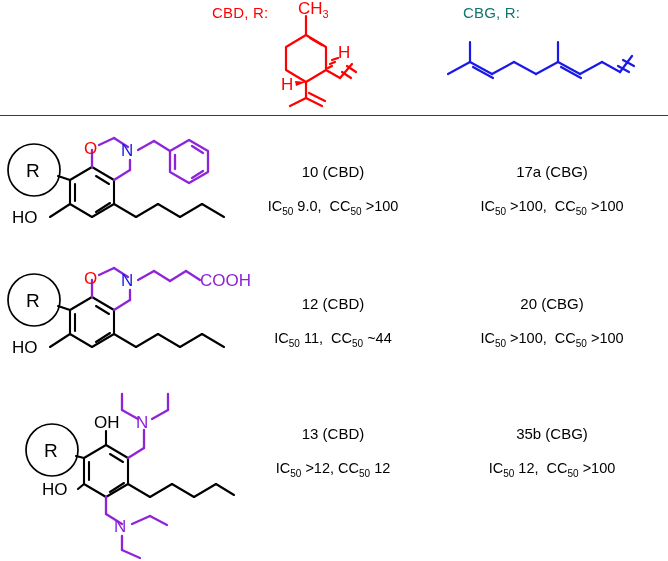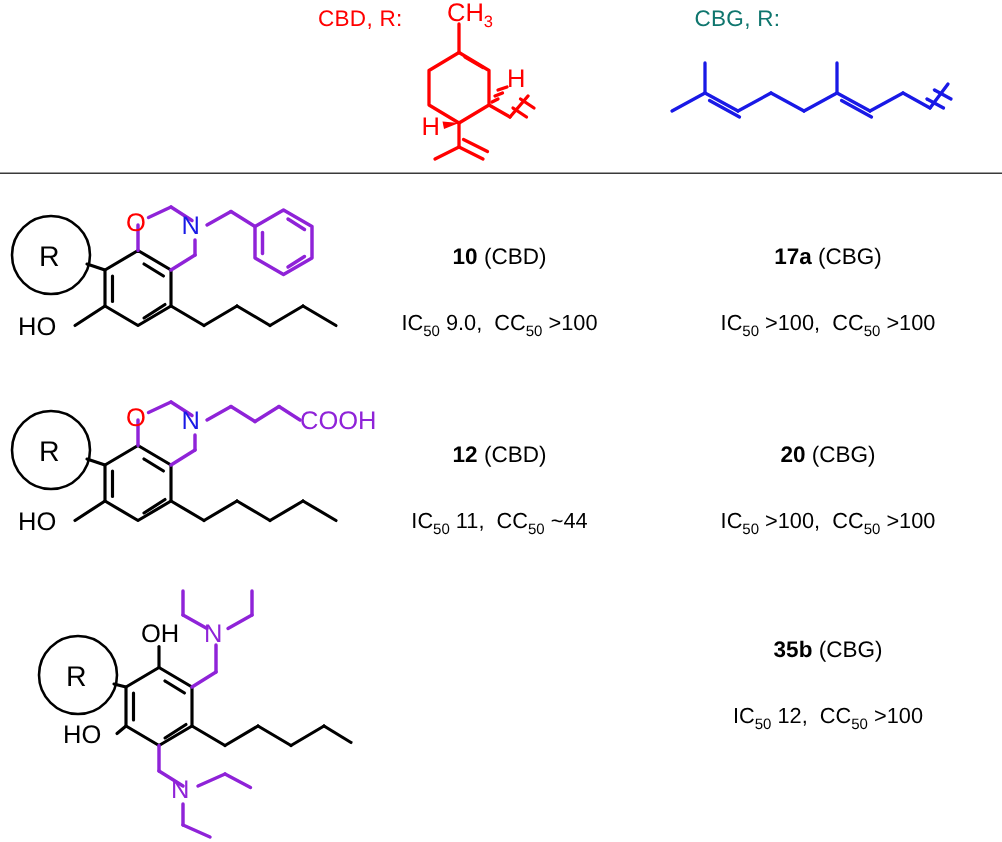--- a/index.html
+++ b/index.html
@@ -7,22 +7,22 @@
        font-family:"Liberation Sans",sans-serif;color:#000;
        position:relative;overflow:hidden;}
   .page{position:relative;width:556px;height:561px;}
   .hdr-label{position:absolute;font-size:15px;letter-spacing:.2px;}
   .cbd-label{color:#ff0000;left:212px;top:4px;}
   .cbg-label{color:#0f766e;left:463px;top:4px;}
   .rule{position:absolute;left:0;top:115px;width:668px;height:1px;background:#3a3a3a;}
   .struct{position:absolute;}
   .datacell{position:absolute;text-align:center;}
   .cmpd{font-size:15px;white-space:nowrap;}
-  .cmpd b{font-weight:bold;}
-  .vals{font-size:14.5px;white-space:nowrap;margin-top:28px;}
+  .cmpd b{font-weight:normal;}
+  .vals{font-size:14.5px;white-space:nowrap;margin-top:18px;}
   sub{font-size:10px;}
   svg{display:block;overflow:visible;}
   .bk{stroke:#000;stroke-width:2.1;fill:none;stroke-linecap:round;stroke-linejoin:round;}
   .pu{stroke:#8f23d8;stroke-width:2.3;fill:none;stroke-linecap:round;stroke-linejoin:round;}
   .rd{stroke:#ff0000;stroke-width:2.2;fill:none;stroke-linecap:round;stroke-linejoin:round;}
   .bl{stroke:#1919e6;stroke-width:2.2;fill:none;stroke-linecap:round;stroke-linejoin:round;}
   .atom{font-family:"Liberation Sans",sans-serif;font-size:17px;}
   .atom-bk{fill:#000;}
   .atom-rd{fill:#ff0000;}
   .atom-bl{fill:#1919e6;}
@@ -252,20 +252,32 @@
       <path class="pu" d="M102,109 L102,126"></path>
       <path class="pu" d="M102,126 L118,136"></path>
       <text class="atom atom-pu" x="110" y="144">N</text>
       <path class="pu" d="M128,136 L146,128"></path>
       <path class="pu" d="M146,128 L163,137"></path>
       <path class="pu" d="M118,148 L118,162"></path>
       <path class="pu" d="M118,162 L136,170"></path>
     </svg>
   </div>
 
+  <div class="datacell" style="left:248px;top:425px;width:170px;">
+    <div class="cmpd">
+      <b>13</b>
+      <span>(CBD)</span>
+    </div>
+    <div class="vals">
+      <span>IC</span><sub>50</sub>
+      <span>&gt;12,</span>
+      <span>CC</span><sub>50</sub>
+      <span>12</span>
+    </div>
+  </div>
 
   <div class="datacell" style="left:452px;top:425px;width:200px;">
     <div class="cmpd">
       <b>35b</b>
       <span>(CBG)</span>
     </div>
     <div class="vals">
       <span>IC</span><sub>50</sub>
       <span>12,</span>
       &nbsp;<span>CC</span><sub>50</sub>

